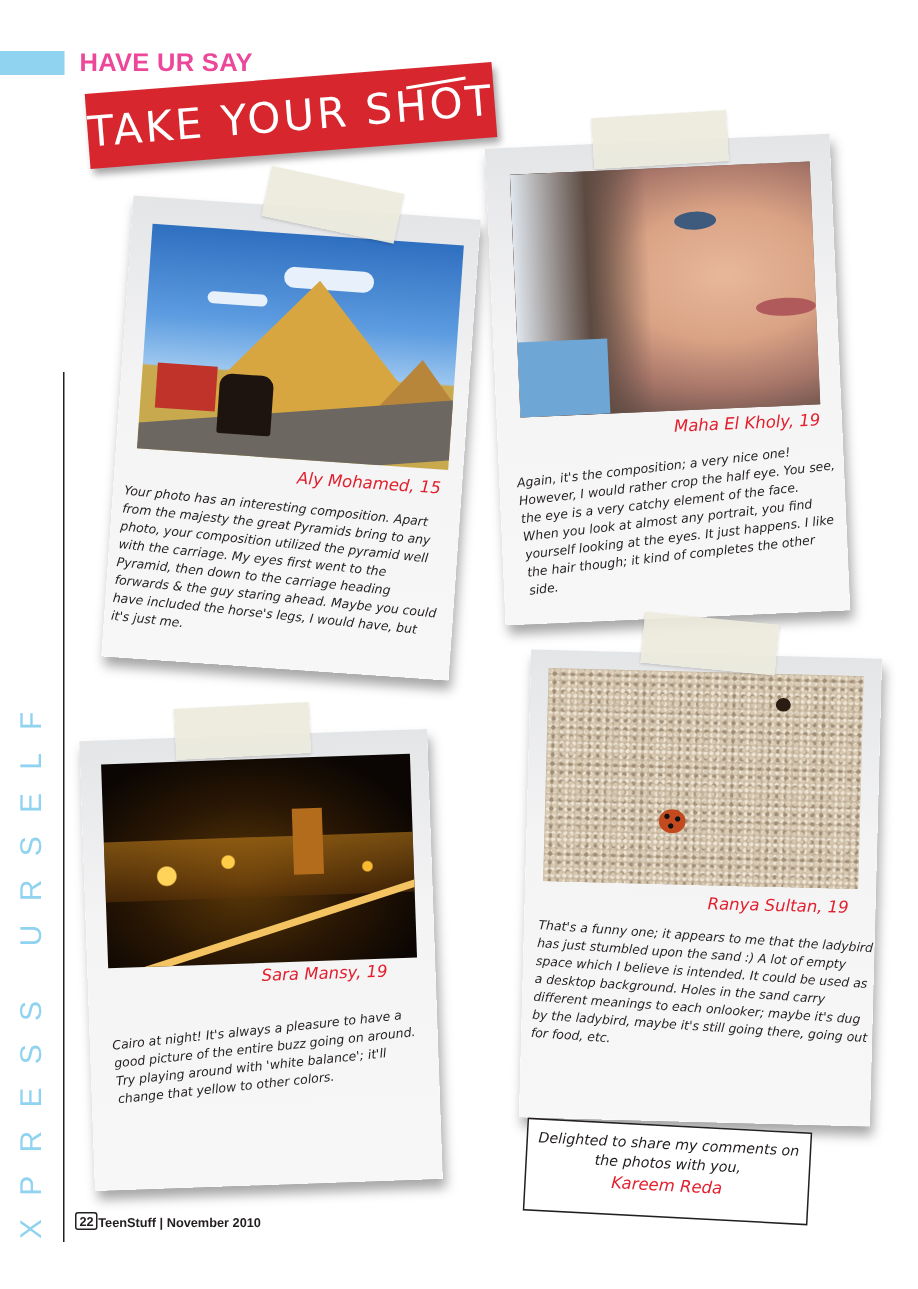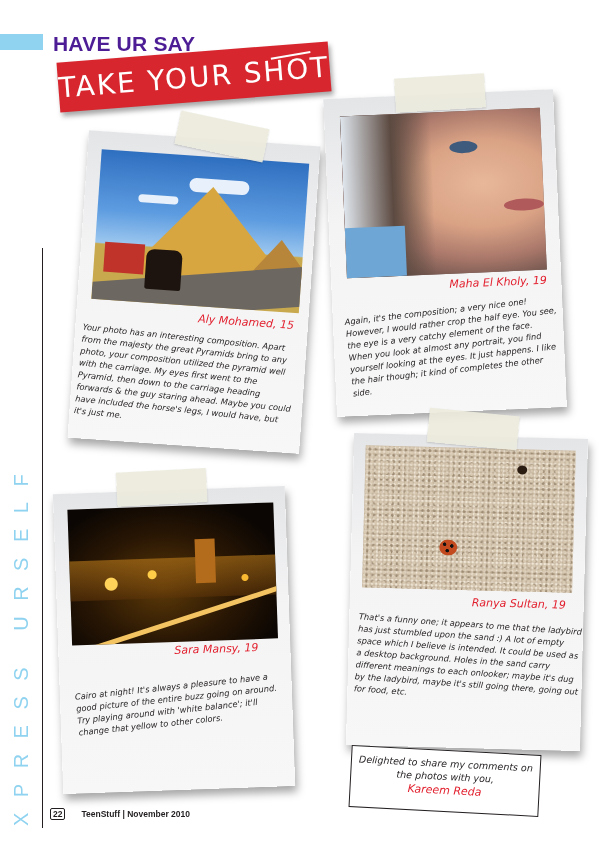--- a/index.html
+++ b/index.html
@@ -1,20 +1,20 @@
 <!DOCTYPE html>
 <html><head>
 <meta charset="utf-8">
 <style>
   * { box-sizing: border-box; margin: 0; padding: 0; }
   html, body { width: 612px; height: 859px; background: #ffffff; overflow: hidden; }
   body { position: relative; font-family: "DejaVu Sans", sans-serif; }
 
   .section-bar { position: absolute; left: 0; top: 34px; width: 43px; height: 16px; background: #8fd3f0; }
-  .section-label { position: absolute; left: 53px; top: 32px; font-family: "Liberation Sans", sans-serif; font-weight: bold; font-size: 21px; color: #4c1d95; letter-spacing: 0.2px; }
+  .section-label { position: absolute; left: 53px; top: 32px; font-family: "Liberation Sans", sans-serif; font-weight: bold; font-size: 17px; color: #ec4899; letter-spacing: 0.2px; }
 
   .title-banner { position: absolute; left: 58px; top: 52px; width: 272px; height: 50px; background: #d7262e; transform: rotate(-4.5deg); box-shadow: 2px 4px 5px rgba(0,0,0,0.35); display: flex; align-items: center; justify-content: center; }
   .title-banner span { font-family: "DejaVu Sans", sans-serif; font-size: 28px; color: #ffffff; letter-spacing: 2px; font-weight: normal; }
   .title-line { position: absolute; right: 18px; top: 10px; width: 40px; height: 2px; background: #fff; transform: rotate(-5deg); }
 
   .vline { position: absolute; left: 42px; top: 248px; width: 1px; height: 580px; background: #231f20; }
   .side-text { position: absolute; left: 10px; top: 826px; transform-origin: left top; transform: rotate(-90deg); font-family: "Liberation Sans", sans-serif; font-size: 20px; color: #8fd3f0; letter-spacing: 15.5px; white-space: nowrap; }
 
   .polaroid { position: absolute; background: linear-gradient(180deg, #e4e5e7 0%, #f4f4f5 40%, #f7f7f7 100%); box-shadow: 2px 6px 8px rgba(0,0,0,0.35); }
   .photo { position: absolute; overflow: hidden; }
@@ -62,21 +62,21 @@
   .hole { position: absolute; left: 152px; top: 16px; width: 10px; height: 9px; background: #2b1c12; border-radius: 50%; }
   .bug { position: absolute; left: 76px; top: 92px; width: 18px; height: 16px; background: radial-gradient(circle at 30% 30%, #111 0 1.5px, transparent 2px), radial-gradient(circle at 70% 40%, #111 0 1.5px, transparent 2px), radial-gradient(circle at 45% 70%, #111 0 1.5px, transparent 2px), #c24a1e; border-radius: 50%; }
   #p4 .tape { left: 74px; top: -24px; transform: rotate(4deg); }
   #p4 .name { left: 122px; top: 160px; }
   #p4 .comment { left: 8px; top: 182px; width: 224px; transform: rotate(2.5deg); }
 
   .signoff { position: absolute; left: 350px; top: 750px; width: 190px; height: 62px; border: 1px solid #231f20; background: #fff; transform: rotate(3deg); text-align: center; padding-top: 6px; }
   .signoff .msg { font-family: "DejaVu Sans", sans-serif; font-style: italic; font-size: 9.5px; line-height: 13px; color: #231f20; }
   .signoff .author { font-family: "DejaVu Sans", sans-serif; font-style: italic; font-size: 11px; color: #e21f2d; margin-top: 1px; }
 
-  .footer { position: absolute; left: 50px; top: 808px; display: flex; align-items: center; gap: 16px; font-family: "Liberation Sans", sans-serif; font-weight: bold; font-size: 8.5px; color: #231f20; }
+  .footer { position: absolute; left: 50px; top: 808px; display: flex; align-items: flex-end; gap: 0; font-family: "Liberation Sans", sans-serif; font-weight: bold; font-size: 8.5px; color: #231f20; }
   .page-num { border: 1px solid #231f20; border-radius: 2px; padding: 0 2px; font-size: 8.5px; }
 </style>
 </head>
 <body>
 
 <div class="section-bar"></div>
 <div class="section-label">HAVE UR SAY</div>
 
 <div class="title-banner">
   <span>TAKE YOUR SHOT</span>

